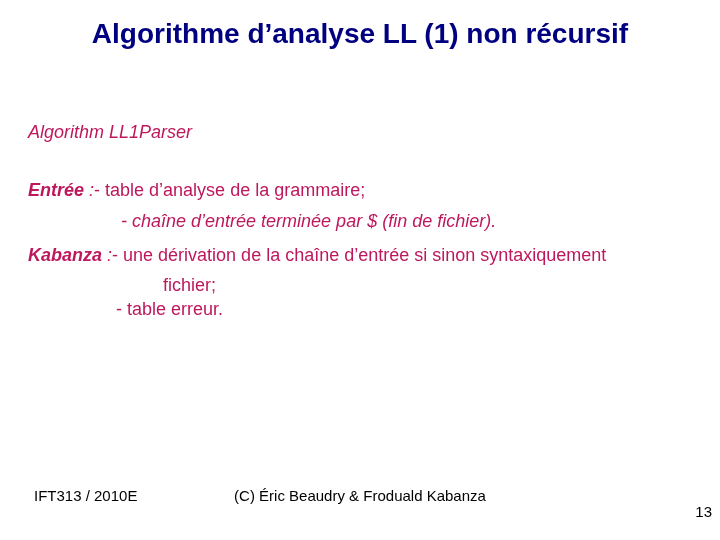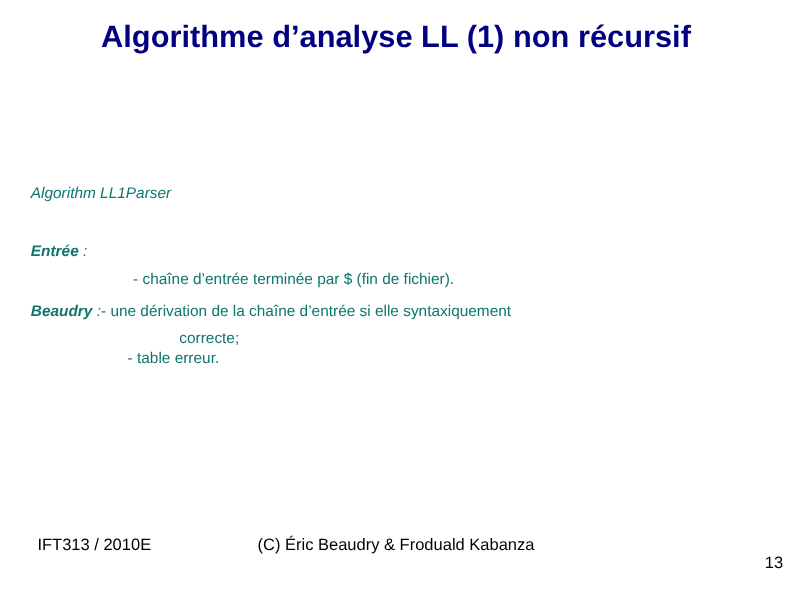--- a/index.html
+++ b/index.html
@@ -27,24 +27,23 @@
     text-align: center;
     font-size: 28px;
     font-weight: bold;
     color: #000080;
   }
   .body-area {
     position: absolute;
     top: 120px;
     left: 28px;
     width: 664px;
-    font-size: 14px;
-    color: #0f766e;
+    font-size: 18px;
+    color: #be185d;
     line-height: 1.35;
-    margin-top: 46px;
   }
   .algo-name {
     font-style: italic;
     margin-bottom: 34px;
   }
   .row {
     display: flex;
     align-items: flex-start;
     margin-bottom: 6px;
   }
@@ -54,20 +53,21 @@
   }
   .label .bold {
     font-weight: bold;
     text-align: center;
   }
   .value {
   }
   .indent-entree {
     padding-left: 93px;
     margin-bottom: 10px;
+    font-style: italic;
   }
   .indent-sortie2 {
     padding-left: 135px;
   }
   .indent-sortie3 {
     padding-left: 88px;
   }
   .footer {
     position: absolute;
     bottom: 20px;
@@ -100,28 +100,29 @@
 <div class="slide">
 
   <div class="title">Algorithme d’analyse LL (1) non récursif</div>
 
   <div class="body-area">
 
     <div class="algo-name">Algorithm LL1Parser</div>
 
     <div class="row">
       <span class="label"><span class="bold">Entrée</span><span> :  </span></span>
+      <span class="value">- table d’analyse de la grammaire;</span>
     </div>
     <div class="indent-entree">- chaîne d’entrée terminée par $ (fin de fichier).</div>
 
     <div class="row">
-      <span class="label"><span class="bold">Beaudry</span><span> :  </span></span>
-      <span class="value">- une dérivation de la chaîne d’entrée si elle syntaxiquement</span>
+      <span class="label"><span class="bold">Kabanza</span><span> :  </span></span>
+      <span class="value">- une dérivation de la chaîne d’entrée si sinon syntaxiquement</span>
     </div>
-    <div class="indent-sortie2">correcte;</div>
+    <div class="indent-sortie2">fichier;</div>
     <div class="indent-sortie3">- table erreur.</div>
 
   </div>
 
   <div class="footer">
     <div class="foot-left">IFT313 / 2010E</div>
     <div class="foot-center">(C) Éric Beaudry &amp; Froduald Kabanza</div>
     <div class="foot-right">13</div>
   </div>
 

